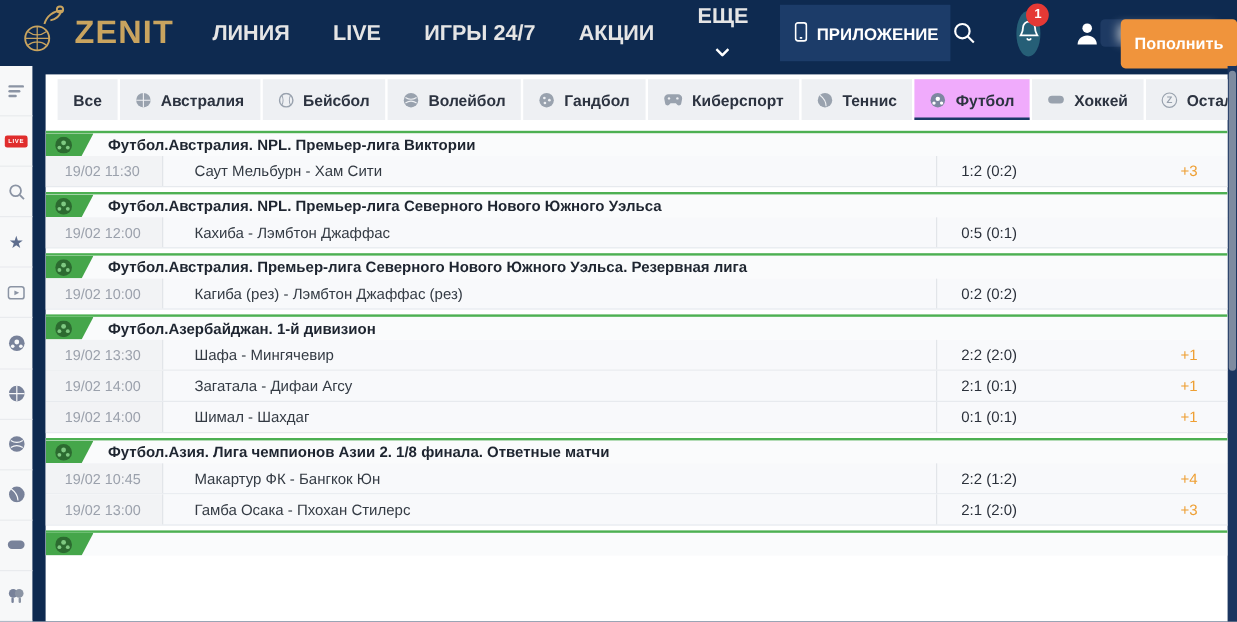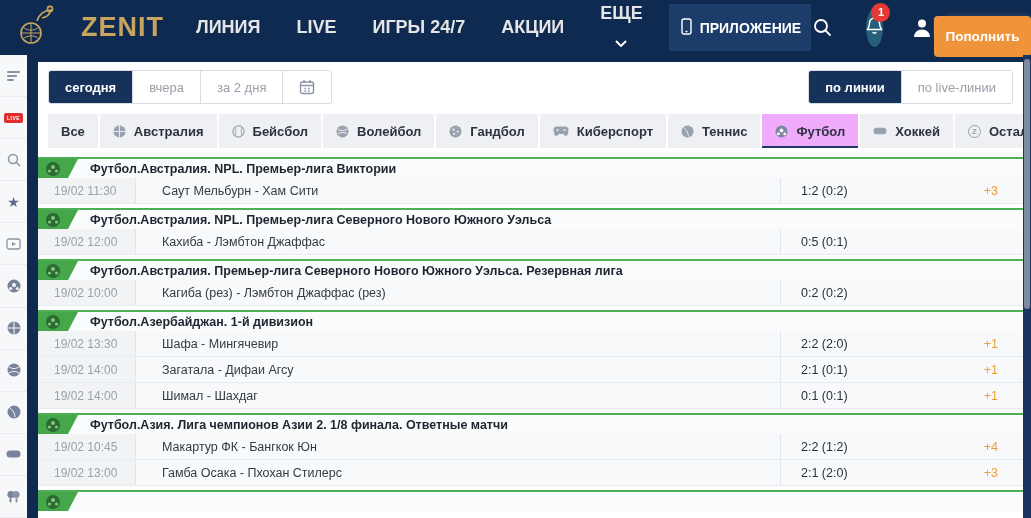--- a/index.html
+++ b/index.html
@@ -6,21 +6,21 @@
   html,body { width:1031px; height:518px; }
   body {
     position:relative; overflow:hidden;
     background:#0e2a50;
     font-family:"Liberation Sans", sans-serif;
     -webkit-font-smoothing:antialiased;
   }
   
   .topbar { position:absolute; left:0; top:0; width:1031px; height:55px;
     background:#0e2a50; display:flex; align-items:center; }
-  .brand { display:flex; align-items:center; margin-left:14px;gap:19px; }
+  .brand { display:flex; align-items:center; margin-left:14px; }
   .brand-name { color:#c9a45f; font-size:27px; font-weight:bold; letter-spacing:1px; margin-left:6px; }
   .mainnav { display:flex; align-items:center; gap:36px; margin-left:32px; }
   .mainnav .nav-item { color:#e5e5e5; font-size:18px; font-weight:bold; cursor:pointer; white-space:nowrap; }
   .nav-more { display:flex; align-items:center; gap:7px;flex-direction:column; }
   .app-btn { margin-left:26px; height:47px; padding:0 10px 0 12px; background:#1c3c69;
     display:flex; align-items:center; gap:8px; color:#fff; font-size:14px; font-weight:bold; cursor:pointer; }
   .search-btn { margin-left:2px; cursor:pointer; display:flex; align-items:center; }
   .bell-wrap { position:relative; margin-left:34px; width:38px; height:38px; border-radius:50%;
     background:#265f77; display:flex; align-items:center; justify-content:center; cursor:pointer; }
   .bell-badge { position:absolute; top:-6px; right:-7px; min-width:19px; height:19px; border-radius:50%;
@@ -218,37 +218,20 @@
     </svg>
   </div>
 </div>
 
 <div class="scrollbar">
   <div class="scroll-thumb"></div>
 </div>
 
 <div class="card">
 
-  <div class="filters-row">
-    <div class="segmented">
-      <div class="seg-btn active">сегодня</div>
-      <div class="seg-btn">вчера</div>
-      <div class="seg-btn">за 2 дня</div>
-      <div class="seg-btn seg-icon">
-        <svg width="16" height="16" viewBox="0 0 16 16" fill="none" stroke="#8b94a4" stroke-width="1.4">
-          <rect x="1.5" y="3" width="13" height="11.5" rx="2"></rect>
-            <path d="M1.5 6.5h13M5 1v3M11 1v3M5.5 9.5h1.6M9 9.5h1.6M5.5 12h1.6M9 12h1.6"></path>
-        </svg>
-      </div>
-    </div>
-    <div class="segmented">
-      <div class="seg-btn active">по линии</div>
-      <div class="seg-btn">по live-линии</div>
-    </div>
-  </div>
 
   <div class="tabbar">
     <div class="tab">
       <span>Все</span>
     </div>
     <div class="tab">
       <span class="tab-icon">
         <svg width="13" height="13" viewBox="0 0 14 14">
             <circle cx="7" cy="7" r="6.5" fill="#99a2ae"></circle>
             <path d="M.5 7h13M7 .5v13" stroke="#eef0f3" stroke-width="1"></path>

